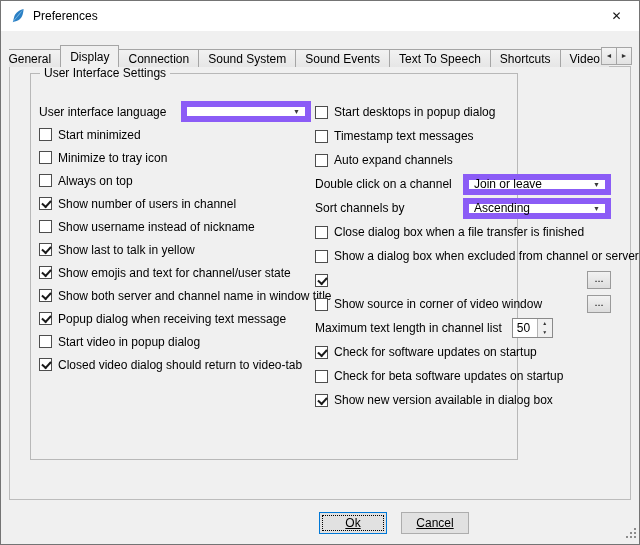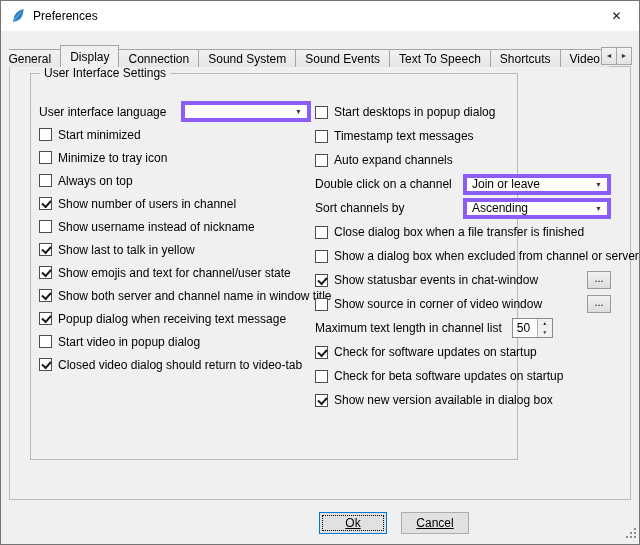--- a/index.html
+++ b/index.html
@@ -30,21 +30,21 @@
   .col-left{left:8px;width:272px;}
   .col-right{left:284px;width:296px;}
   .lrow{height:23px;display:flex;align-items:center;gap:6px;}
   .rrow{height:24px;display:flex;align-items:center;gap:6px;}
   .lbl{white-space:nowrap;}
   
   .cb{width:13px;height:13px;box-sizing:border-box;border:1px solid #4d4d4d;background:#fff;position:relative;flex:none;}
   .cb.checked::after{content:'';position:absolute;left:2px;top:2px;width:7px;height:4px;
       border-left:2px solid #1a1a1a;border-bottom:2px solid #1a1a1a;transform:rotate(-48deg);}
   
-  .combo{height:21px;box-sizing:border-box;border:4px solid #8b5cf6;background:#fff;display:flex;align-items:center;padding-left:5px;position:relative;}
+  .combo{height:21px;box-sizing:border-box;border:6px solid #8b5cf6;background:#fff;display:flex;align-items:center;padding-left:5px;position:relative;}
   .combo-lang{width:130px;margin-left:auto;}
   .combo-val{flex:1;white-space:nowrap;overflow:hidden;}
   .combo-arrow{width:17px;text-align:center;font-size:7px;color:#3a3a3a;flex:none;}
   .combo-r{width:148px;margin-left:auto;}
   
   .more{margin-left:auto;width:24px;height:18px;padding:0 0 4px 0;font-family:inherit;font-size:11px;line-height:10px;
         background:linear-gradient(180deg,#f2f2f2,#dddddd);border:1px solid #9a9a9a;}
   
   .spin{height:20px;box-sizing:border-box;border:1px solid #8a8a8a;background:#fff;display:flex;align-items:stretch;margin-left:4px;}
   .spin-val{width:20px;display:flex;align-items:center;padding-left:4px;}
@@ -176,21 +176,20 @@
         <div class="rrow">
           <span class="cb"></span>
           <span class="lbl">Close dialog box when a file transfer is finished</span>
         </div>
         <div class="rrow">
           <span class="cb"></span>
           <span class="lbl">Show a dialog box when excluded from channel or server</span>
         </div>
         <div class="rrow">
           <span class="cb checked"></span>
-          <span class="lbl">Show statusbar events in chat-window</span>
           <button class="more">...</button>
         </div>
         <div class="rrow">
           <span class="cb"></span>
           <span class="lbl">Show source in corner of video window</span>
           <button class="more">...</button>
         </div>
         <div class="rrow">
           <span class="lbl">Maximum text length in channel list</span>
           <span class="spin">

